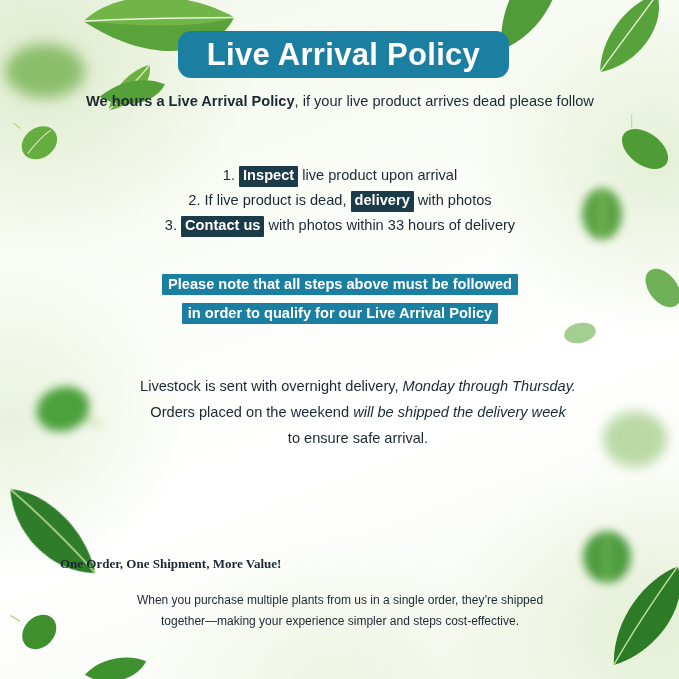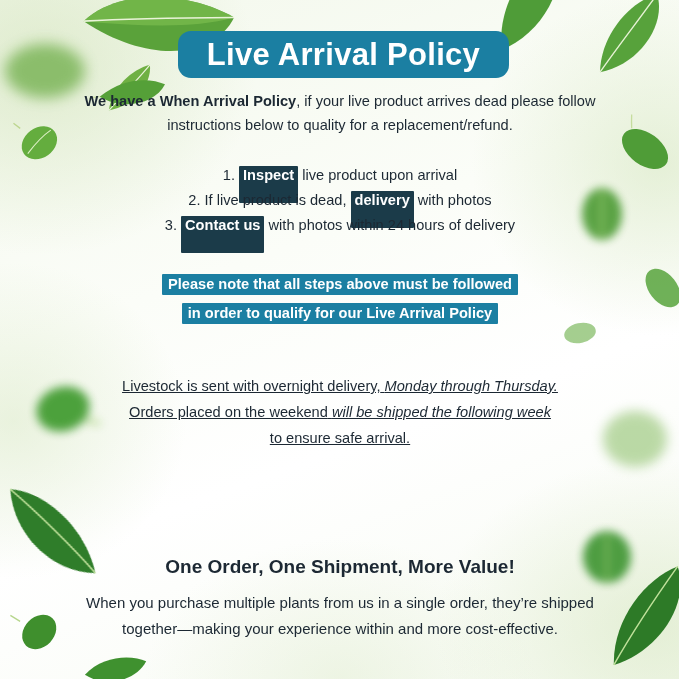--- a/index.html
+++ b/index.html
@@ -89,21 +89,21 @@
     font-size: 14.6px;
     line-height: 1.72;
   }
   .steps li { white-space: nowrap; }
   .step-num { }
 
   .hl {
     background: #1b3b49;
     color: #ffffff;
     font-weight: bold;
-    padding: 1px 4px 20px 4px;
+    padding: 1px 4px 4px 4px;
     border-radius: 1px;
   }
 
   .note {
     position: absolute;
     left: 60px; width: 560px;
     text-align: center;
     font-size: 14.6px;
   }
   .note .hl-blue {
@@ -111,39 +111,38 @@
     color: #ffffff;
     font-weight: bold;
     padding: 2px 6px 3px 6px;
     border-radius: 1px;
     white-space: nowrap;
   }
   #note-line-1 { top: 276px; }
   #note-line-2 { top: 305px; }
 
   #livestock-para {
-    left: 70px; top: 374px; width: 540px;
+    left: 88px; top: 374px; width: 540px;
     font-size: 14.6px;
     line-height: 1.78;
-    text-decoration: underline;
   }
   #livestock-para .em { font-style: italic; }
 
   #value-headline {
     position: absolute;
     left: 60px; top: 556px; width: 560px;
-    text-align: center;
-    font-size: 19px;
+    font-size: 13px;
     font-weight: bold;
     color: #1c2833;
+    font-family: Liberation Serif, serif;
   }
 
   #value-para {
     left: 60px; top: 590px; width: 560px;
-    font-size: 15px;
+    font-size: 12px;
     line-height: 1.72;
   }
 </style>
 </head>
 <body>
 
 <div id="page">
 
   <div class="bg-wash"></div>
 
@@ -274,60 +273,59 @@
 
   </div>
 
   <div class="content">
 
     <div class="banner" id="banner-live">
       <span>Live Arrival Policy</span>
     </div>
 
     <div class="para" id="intro-para">
-      <span class="strong">We have a When Arrival Policy</span><span>, if your live product arrives dead please follow</span><br>
-      <span>instructions below to quality for a replacement/refund.</span>
+      <span class="strong">We hours a Live Arrival Policy</span><span>, if your live product arrives dead please follow</span><br>
     </div>
 
     <ol class="steps">
       <li>
         <span class="step-num">1.</span>
         <span class="hl">Inspect</span>
         <span>live product upon arrival</span>
       </li>
       <li>
         <span class="step-num">2.</span>
         <span>If live product is dead,</span>
         <span class="hl">delivery</span>
         <span>with photos</span>
       </li>
       <li>
         <span class="step-num">3.</span>
         <span class="hl">Contact us</span>
-        <span>with photos within 24 hours of delivery</span>
+        <span>with photos within 33 hours of delivery</span>
       </li>
     </ol>
 
     <div class="note" id="note-line-1">
       <span class="hl-blue">Please note that all steps above must be followed</span>
     </div>
     <div class="note" id="note-line-2">
       <span class="hl-blue">in order to qualify for our Live Arrival Policy</span>
     </div>
 
     <div class="para" id="livestock-para">
       <span>Livestock is sent with overnight delivery,</span>
       <span class="em">Monday through Thursday.</span><br>
       <span>Orders placed on the weekend</span>
-      <span class="em">will be shipped the following week</span><br>
+      <span class="em">will be shipped the delivery week</span><br>
       <span>to ensure safe arrival.</span>
     </div>
 
 
     <div id="value-headline">One Order, One Shipment, More Value!</div>
 
     <div class="para" id="value-para">
       <span>When you purchase multiple plants from us in a single order, they’re shipped</span><br>
-      <span>together—making your experience within and more cost-effective.</span>
+      <span>together—making your experience simpler and steps cost-effective.</span>
     </div>
 
   </div>
 </div>
 
 </body></html>

